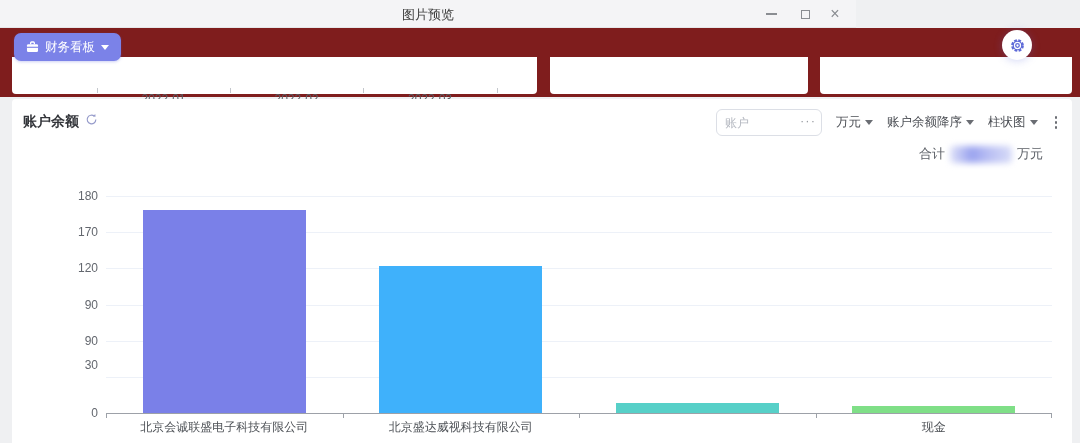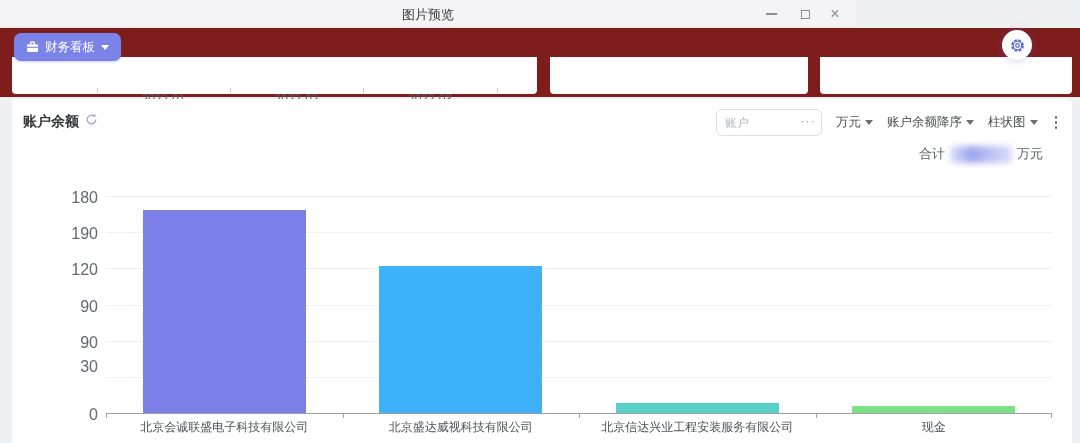--- a/index.html
+++ b/index.html
@@ -85,21 +85,21 @@
     filter:blur(3px);
   }
 
   
   .plot{ position:absolute; left:94px; top:97px; width:946px; height:217px; }
   .gridline{ position:absolute; left:0; right:0; height:1px; background:#edf1f8; }
   .axis-x{ position:absolute; left:94px; top:314px; width:946px; height:1px; background:#9da1a8; }
   .axis-tick{ position:absolute; top:314px; width:1px; height:5px; background:#9da1a8; }
   .bar{ position:absolute; bottom:0; cursor:pointer; }
   .ylabels{ position:absolute; left:0; top:97px; width:86px; height:217px; }
-  .ytick{ position:absolute; right:0; width:86px; text-align:right; font-size:16px; color:#63676e; }
+  .ytick{ position:absolute; right:0; width:86px; text-align:right; font-size:12px; color:#63676e; }
   .xlabels{ position:absolute; left:94px; top:320px; width:946px; height:20px; }
   .xtick{ position:absolute; top:0; text-align:center; font-size:12px; color:#4e5257;
     white-space:nowrap; overflow:hidden; }
 </style>
 </head>
 <body>
 
 <div class="titlebar">
   <div class="title">图片预览</div>
   <div class="winbtn min">
@@ -193,21 +193,21 @@
     <span class="total-blur"></span>
     <span>万元</span>
   </div>
 
   <div class="ylabels" id="ylabels">
       <div class="ytick" style="top: 210px;">0</div>
       <div class="ytick" style="top: 162px;">30</div>
       <div class="ytick" style="top: 137.667px;">90</div>
       <div class="ytick" style="top: 101.5px; text-align: right;">90</div>
       <div class="ytick" style="top: 65.3333px;">120</div>
-      <div class="ytick" style="top: 29.1667px;">190</div>
+      <div class="ytick" style="top: 29.1667px;">170</div>
       <div class="ytick" style="top: -7px;">180</div>
     </div>
   <div class="plot" id="plot">
       <div class="gridline" style="top: 180.833px;"></div>
       <div class="gridline" style="top: 144.667px;"></div>
       <div class="gridline" style="top: 108.5px;"></div>
       <div class="gridline" style="top: 72.3333px;"></div>
       <div class="gridline" style="top: 36.1667px;"></div>
       <div class="gridline" style="top: 0px;"></div>
       <div class="bar" title="北京会诚联盛电子科技有限公司: 168 万元" style="left: 36.75px; width: 163px; height: 202.533px; background: rgb(122, 128, 232);"></div>
@@ -219,16 +219,15 @@
   <div id="axis-ticks">
       <div class="axis-tick" style="left: 94px;"></div>
       <div class="axis-tick" style="left: 330.5px;"></div>
       <div class="axis-tick" style="left: 567px;"></div>
       <div class="axis-tick" style="left: 803.5px;"></div>
       <div class="axis-tick" style="left: 1039px;"></div>
     </div>
   <div class="xlabels" id="xlabels">
       <div class="xtick" style="left: 0px; width: 236.5px;">北京会诚联盛电子科技有限公司</div>
       <div class="xtick" style="left: 236.5px; width: 236.5px;">北京盛达威视科技有限公司</div>
-      <div class="xtick" style="left: 473px; width: 236.5px;">北京信达兴业工程安装服务有限公司</div>
       <div class="xtick" style="left: 709.5px; width: 236.5px;">现金</div>
     </div>
 </div>
 
 </body></html>

